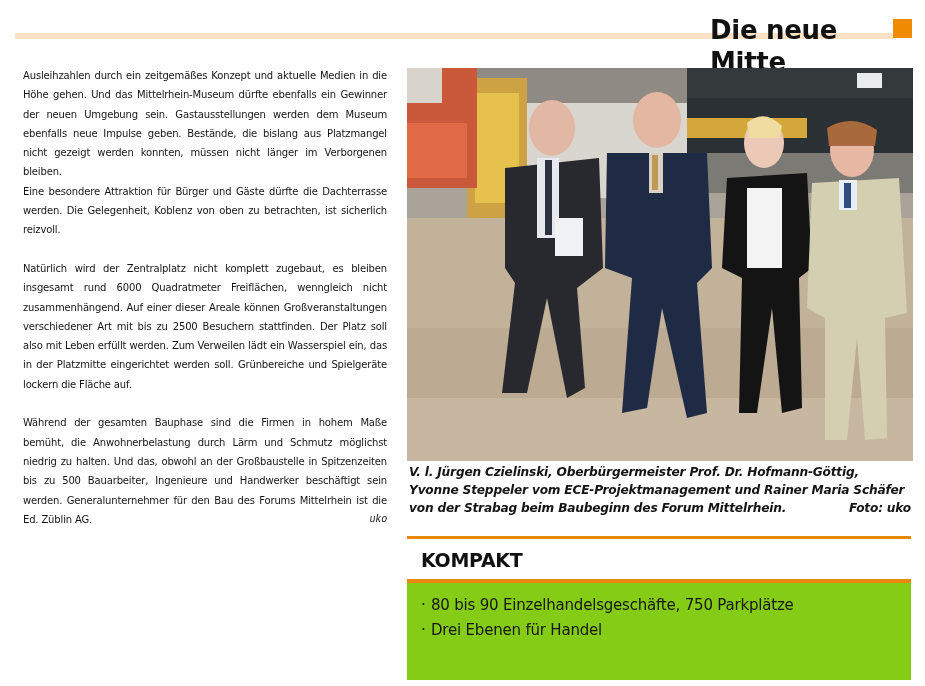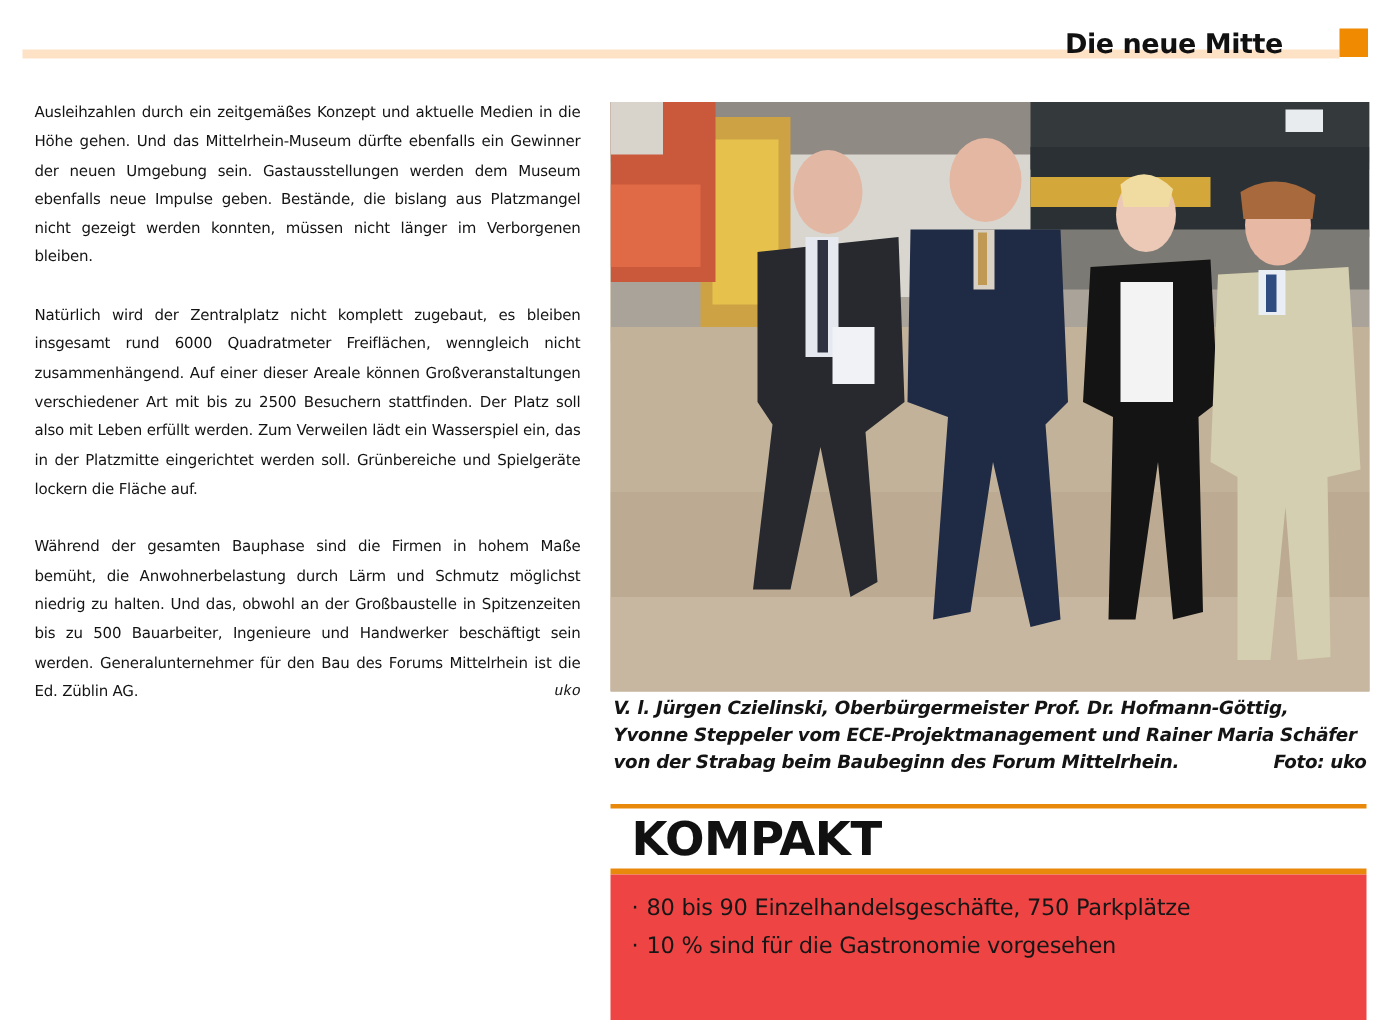--- a/index.html
+++ b/index.html
@@ -1,53 +1,54 @@
 <!DOCTYPE html>
 <html><head>
 <meta charset="utf-8">
 <style>
   * { margin: 0; padding: 0; box-sizing: border-box; }
   html, body { width: 925px; height: 686px; background: #ffffff; overflow: hidden; }
   body { position: relative; font-family: "DejaVu Sans", "Liberation Sans", sans-serif; color: #141414; }
 
   .header-rule { position: absolute; left: 15px; top: 33px; width: 878px; height: 6px; background: #fde2c6; }
   .header-title { position: absolute; left: 704px; top: 14px; height: 32px; padding: 0 6px 0 6px; background: transparent;
-    font-family: "DejaVu Sans", sans-serif; font-weight: bold; font-size: 18px; line-height: 32px; color: #111; letter-spacing: -0.3px; }
+    font-family: "DejaVu Sans", sans-serif; font-weight: bold; font-size: 26px; line-height: 32px; color: #111; letter-spacing: -0.3px; }
   .header-square { position: absolute; left: 893px; top: 19px; width: 19px; height: 19px; }
 
   .col-left { position: absolute; left: 23px; top: 66px; width: 364px;
     font-size: 10px; line-height: 19.3px; text-align: justify; letter-spacing: -0.15px; }
   .col-left p { margin: 0; }
   .col-left p.gap { margin-top: 19.3px; }
   .col-left .sig { float: right; font-style: italic; font-family: Liberation Mono, monospace; }
 
   .photo { position: absolute; left: 407px; top: 68px; width: 506px; height: 393px; overflow: hidden; background: #b9a58a; }
   .photo svg { display: block; }
 
   .caption { position: absolute; left: 409px; top: 463px; width: 502px;
     font-style: italic; font-size: 12.2px; line-height: 18.2px; color: #141414; letter-spacing: -0.2px; font-weight: bold; }
   .caption .credit { float: right; margin-left: 20px; }
 
   .kompakt { position: absolute; left: 407px; top: 536px; width: 504px; height: 144px; }
   .kompakt .bar-top { position: absolute; left: 0; top: 0; width: 100%; height: 3px; }
-  .kompakt .title { position: absolute; left: 14px; top: 5px; font-weight: bold; font-size: 31px; line-height: 38px; color: #111; letter-spacing: -0.3px; }
+  .kompakt .title { position: absolute; left: 14px; top: 5px; font-weight: bold; font-size: 19px; line-height: 38px; color: #111; letter-spacing: -0.3px; }
   .kompakt .bar-mid { position: absolute; left: 0; top: 43px; width: 100%; height: 4px; }
   .kompakt .body { position: absolute; left: 0; top: 47px; width: 100%; height: 97px; padding: 10px 0 0 14px; }
   .kompakt .item { font-size: 15px; line-height: 24.5px; color: #161616; letter-spacing: -0.2px; }
   .kompakt .item .bullet { display: inline-block; width: 10px; }
 </style>
 </head>
 <body>
 
 <div class="header-rule"></div>
 <div class="header-title">Die neue Mitte</div>
 <div class="header-square" style="background:#f08a00"></div>
 
 <div class="col-left">
   <p>Ausleihzahlen durch ein zeitgemäßes Konzept und aktuelle Medien in die Höhe gehen. Und das Mittelrhein-Museum dürfte ebenfalls ein Gewinner der neuen Umgebung sein. Gastausstellungen werden dem Museum ebenfalls neue Impulse geben. Bestände, die bislang aus Platzmangel nicht gezeigt werden konnten, müssen nicht länger im Verborgenen bleiben.</p>
+  <p>Eine besondere Attraktion für Bürger und Gäste dürfte die Dachterrasse werden. Die Gelegenheit, Koblenz von oben zu betrachten, ist sicherlich reizvoll.</p>
   <p class="gap">Natürlich wird der Zentralplatz nicht komplett zugebaut, es bleiben insgesamt rund 6000 Quadratmeter Freiflächen, wenngleich nicht zusammenhängend. Auf einer dieser Areale können Großveranstaltungen verschiedener Art mit bis zu 2500 Besuchern stattfinden. Der Platz soll also mit Leben erfüllt werden. Zum Verweilen lädt ein Wasserspiel ein, das in der Platzmitte eingerichtet werden soll. Grünbereiche und Spielgeräte lockern die Fläche auf.</p>
   <p class="gap"><span>Während der gesamten Bauphase sind die Firmen in hohem Maße bemüht, die Anwohnerbelastung durch Lärm und Schmutz möglichst niedrig zu halten. Und das, obwohl an der Großbaustelle in Spitzenzeiten bis zu 500 Bauarbeiter, Ingenieure und Handwerker beschäftigt sein werden. Generalunternehmer für den Bau des Forums Mittelrhein ist die Ed. Züblin AG.</span> <span class="sig">uko</span></p>
 </div>
 
 <div class="photo">
   <svg width="506" height="393" viewBox="0 0 506 393" xmlns="http://www.w3.org/2000/svg">
 
     <rect x="0" y="0" width="506" height="160" fill="#a9a39a"></rect>
     <rect x="0" y="0" width="506" height="40" fill="#8f8a83"></rect>
     <rect x="110" y="35" width="180" height="95" fill="#d9d6cf"></rect>
@@ -95,17 +96,17 @@
 
 <div class="caption">
   <span>V. l. Jürgen Czielinski, Oberbürgermeister Prof. Dr. Hofmann-Göttig, Yvonne Steppeler vom ECE-Projektmanagement und Rainer Maria Schäfer von der Strabag beim Baubeginn des Forum Mittelrhein.</span>
   <span class="credit">Foto: uko</span>
 </div>
 
 <div class="kompakt">
   <div class="bar-top" style="background:#e8890c"></div>
   <div class="title">KOMPAKT</div>
   <div class="bar-mid" style="background:#e8890c"></div>
-  <div class="body" style="background:#ef4444">
+  <div class="body" style="background:#84cc16">
     <div class="item"><span class="bullet">·</span><span>80 bis 90 Einzelhandelsgeschäfte, 750 Parkplätze</span></div>
-    <div class="item"><span class="bullet">·</span><span>10 % sind für die Gastronomie vorgesehen</span></div>
+    <div class="item"><span class="bullet">·</span><span>Drei Ebenen für Handel</span></div>
   </div>
 </div>
 
 </body></html>

